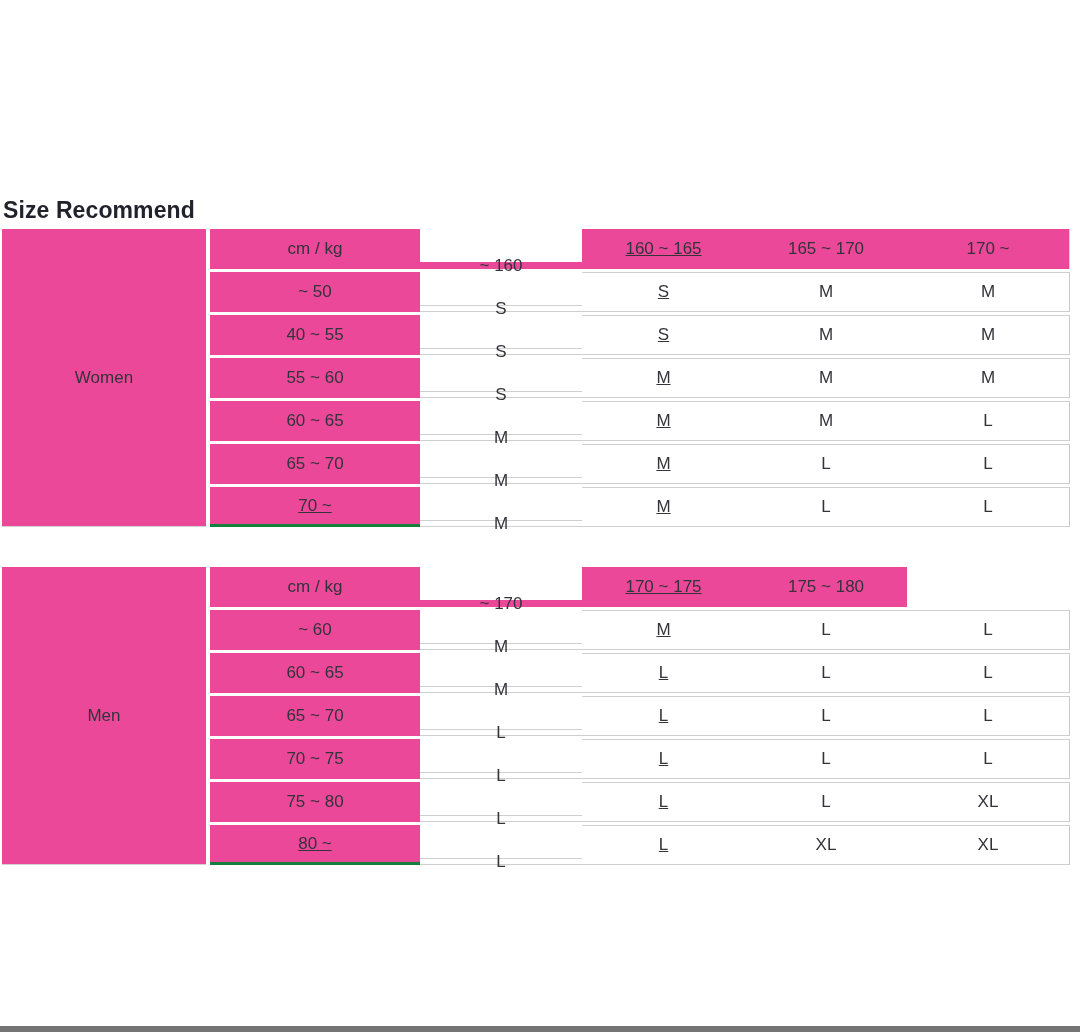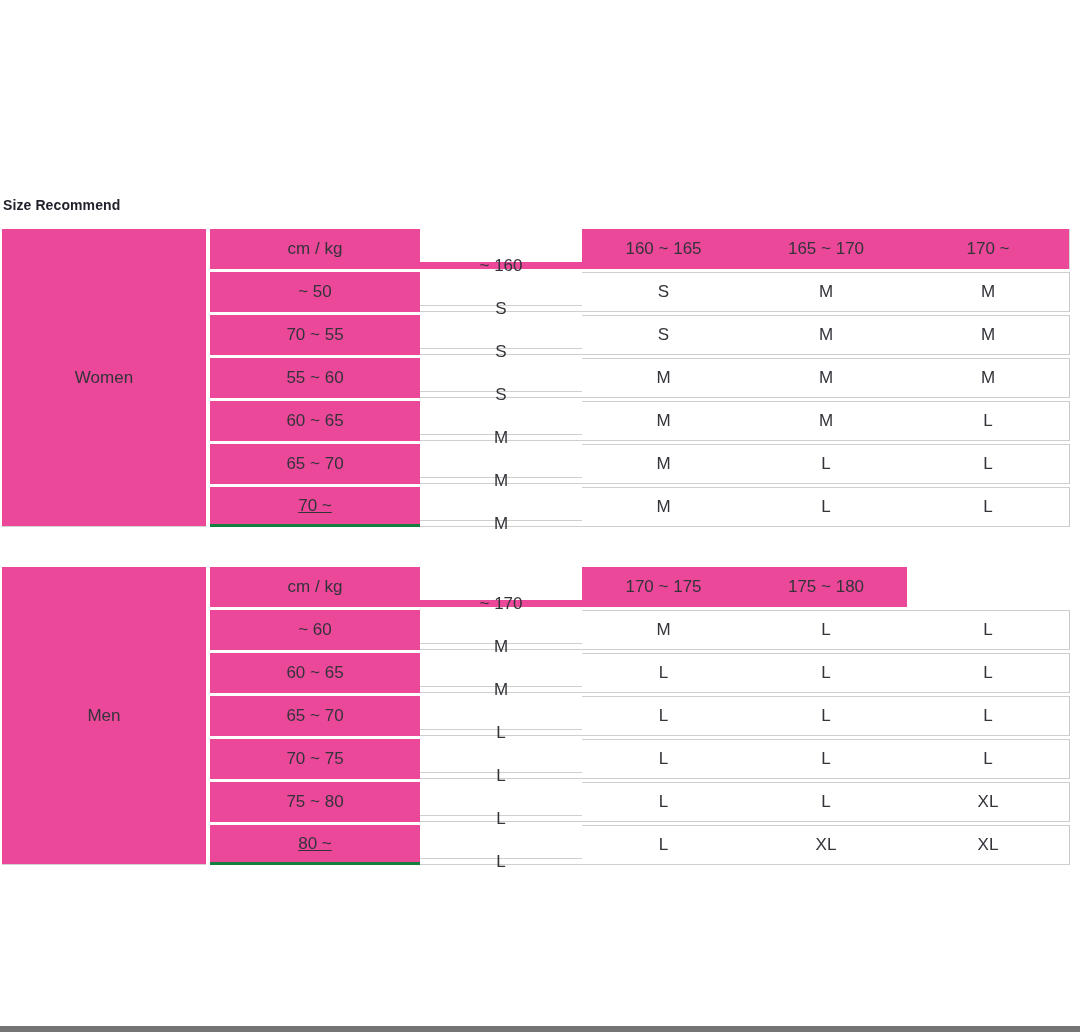--- a/index.html
+++ b/index.html
@@ -8,21 +8,21 @@
     position: relative;
     width: 1080px;
     height: 1032px;
     font-family: "Liberation Sans", sans-serif;
     overflow: hidden;
   }
   .page-title {
     position: absolute;
     left: 3px;
     top: 197px;
-    font-size: 14px;
+    font-size: 23px;
     font-weight: 700;
     color: #22222c;
     letter-spacing: 0.1px;
   }
   .size-table {
     position: absolute;
     left: 2px;
     width: 1068px;
     display: grid;
     grid-template-columns: 204px 4px 210px 162px 163px 162px 163px;
@@ -40,21 +40,21 @@
     white-space: pre;
   }
   .gray { background: #ec4899; }
   .group-cell {
     grid-column: 1;
     grid-row: 1 / span 7;
     border-bottom: 1px solid #d2d2d0;
   }
   .col-cmkg { grid-column: 3; }
   .col-d1 { grid-column: 4; margin-top: 33px; }
-  .col-d2 { grid-column: 5; }
+  .col-d2 { grid-column: 5; text-decoration: underline; }
   .col-d3 { grid-column: 6; }
   .col-d4 { grid-column: 7; text-align: right; }
   .header-cell.col-d4 { border-right: 1px solid #d6d6d4; }
   .data-cell {
     background: #ffffff;
     border-top: 1.5px solid #cfcfce;
     border-bottom: 1.5px solid #cfcfce;
   }
   .data-cell.col-d4 { border-right: 1.5px solid #c9c9c8; }
   .label-cell.last-row { border-bottom: 3px solid #15803d; text-decoration: underline; }
@@ -77,21 +77,21 @@
     <div class="cell gray header-cell col-cmkg">cm / kg</div>
     <div class="cell gray header-cell col-d1">~ 160</div>
     <div class="cell gray header-cell col-d2">160 ~ 165</div>
     <div class="cell gray header-cell col-d3">165 ~ 170</div>
     <div class="cell gray header-cell col-d4">170 ~</div>
     <div class="cell gray label-cell col-cmkg">~ 50</div>
     <div class="cell data-cell col-d1">S</div>
     <div class="cell data-cell col-d2">S</div>
     <div class="cell data-cell col-d3">M</div>
     <div class="cell data-cell col-d4">M</div>
-    <div class="cell gray label-cell col-cmkg">70 ~ 55</div>
+    <div class="cell gray label-cell col-cmkg">40 ~ 55</div>
     <div class="cell data-cell col-d1">S</div>
     <div class="cell data-cell col-d2">S</div>
     <div class="cell data-cell col-d3">M</div>
     <div class="cell data-cell col-d4">M</div>
     <div class="cell gray label-cell col-cmkg">55 ~ 60</div>
     <div class="cell data-cell col-d1">S</div>
     <div class="cell data-cell col-d2">M</div>
     <div class="cell data-cell col-d3">M</div>
     <div class="cell data-cell col-d4">M</div>
     <div class="cell gray label-cell col-cmkg">60 ~ 65</div>

